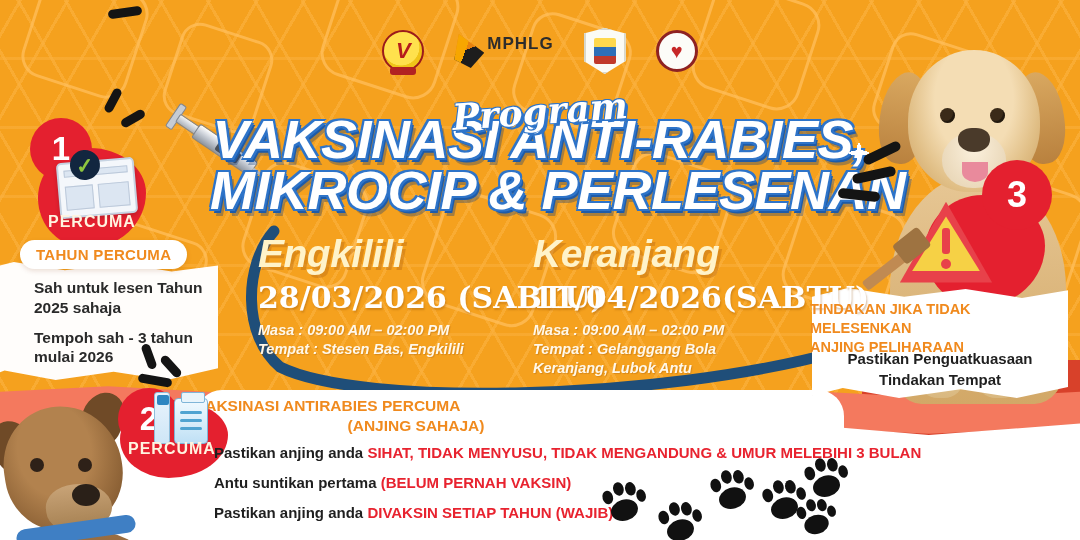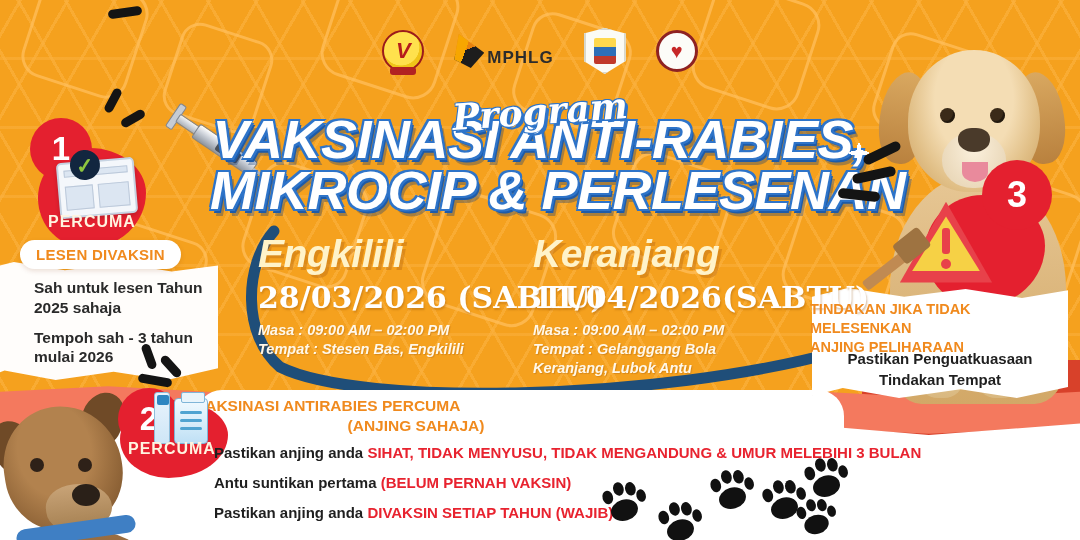--- a/index.html
+++ b/index.html
@@ -42,21 +42,21 @@
     width: 42px; height: 42px; border-radius: 50%;
     background: radial-gradient(circle at 45% 40%, #FFE14D 0 58%, #F0C419 60% 100%);
     border: 2px solid #9B1B1B;
     display:flex;align-items:center;justify-content:center;
     font-weight: 900; color:#B51C1C; font-size: 22px; font-style: italic;
   }
   .logo-vet::after{
     content:""; position:absolute; bottom:-3px; left:50%; transform:translateX(-50%);
     width:26px;height:8px;border-radius:3px;background:#B22222;
   }
-  .logo-mphlg { display:flex; align-items:flex-end; gap:3px; }
+  .logo-mphlg { display:flex; align-items:flex-start; gap:3px; }
   .logo-mphlg .mark {
     width: 30px; height: 34px;
     background:
       conic-gradient(from 200deg at 50% 20%, #F7A600 0 40%, transparent 40%),
       linear-gradient(160deg,#E8820E 0 45%, #1D1D1D 45% 100%);
     clip-path: polygon(15% 0,100% 55%,55% 100%,0 75%);
   }
   .logo-mphlg .txt { font-weight:800; font-size:17px; letter-spacing:1px; color:#2C2C2C; }
   .logo-crest {
     width: 42px; height: 46px; background:#FBFBF6;
@@ -499,21 +499,21 @@
 
   <div class="splat splat1"></div>
   <div class="lic-card">
     <div class="bar b1"></div>
     <div class="bar b2"></div>
     <div class="bar b3"></div>
     <div class="check">✓</div>
   </div>
   <div class="num-badge num1">1</div>
   <div class="percuma-tag percuma1">PERCUMA</div>
-  <div class="pill-lesen">LESEN DIVAKSIN</div>
+  <div class="pill-lesen">TAHUN PERCUMA</div>
   <div class="card-left"></div>
   <div class="card-left-text">
     <p>Sah untuk lesen Tahun 2025 sahaja</p>
     <p>Tempoh sah - 3 tahun mulai 2026</p>
   </div>
 
   <div class="dog-left">
     <div class="bd-ear l"></div>
     <div class="bd-ear r"></div>
     <div class="bd-chest"></div>

